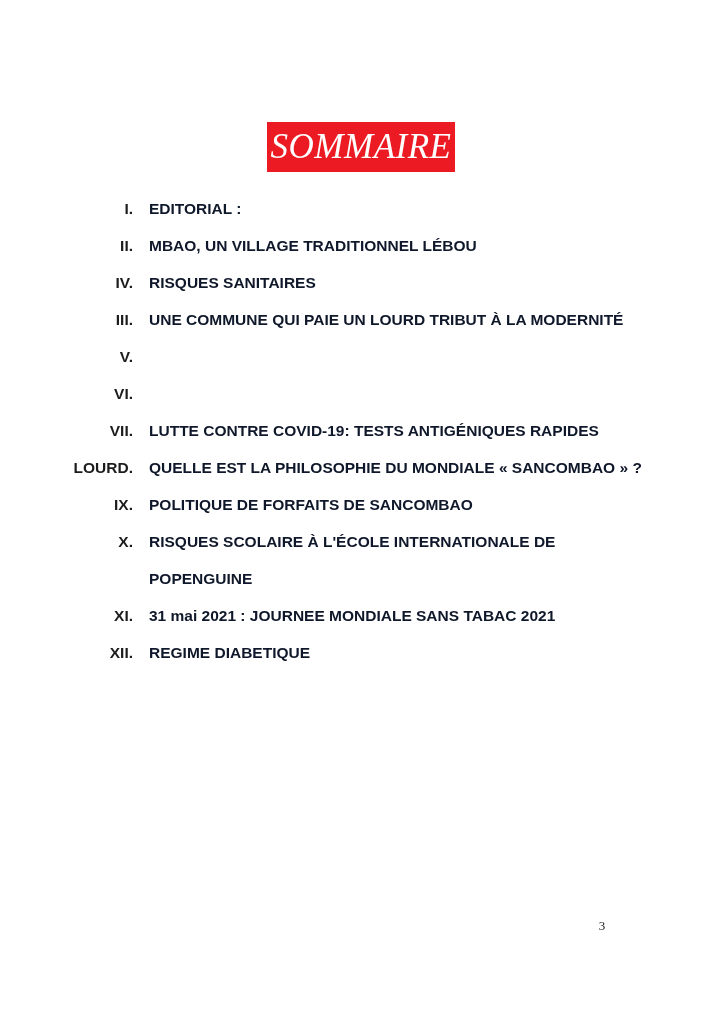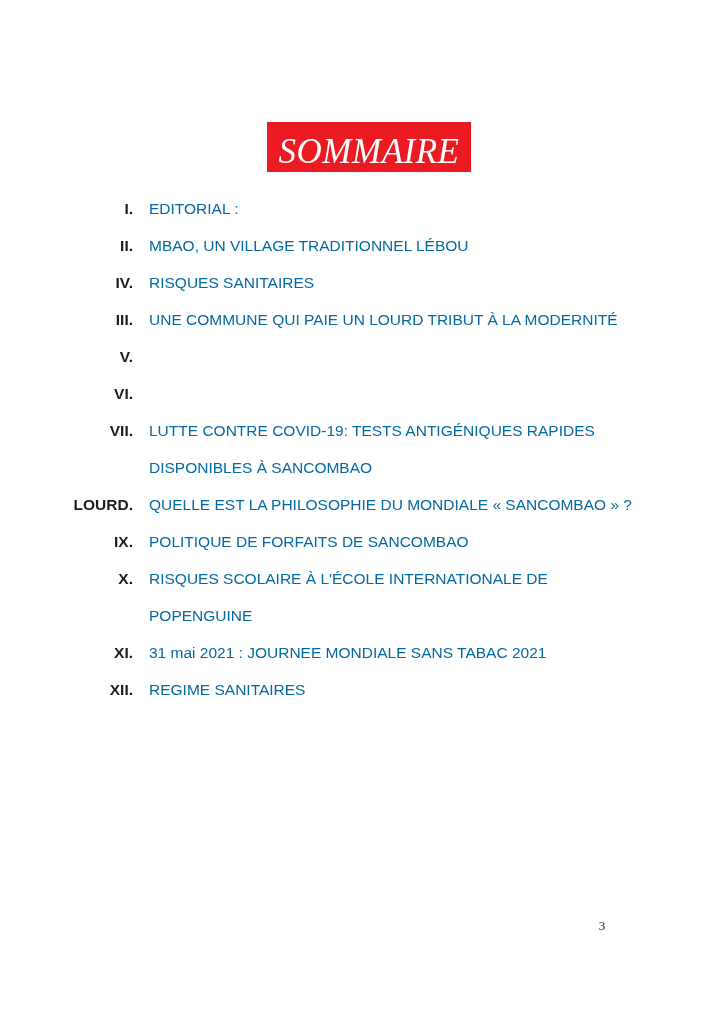--- a/index.html
+++ b/index.html
@@ -9,25 +9,25 @@
     width: 722px;
     height: 1023px;
     background: #ffffff;
     font-family: "Liberation Sans", sans-serif;
     overflow: hidden;
   }
   .title-banner {
     position: absolute;
     left: 267px;
     top: 122px;
-    width: 204px;
+    width: 188px;
     height: 50px;
     background: #EC1B23;
     display: flex;
-    align-items: flex-end;
+    align-items: center;
     justify-content: center;
     overflow: visible;
   }
   .title-banner .title-text {
     font-family: "Liberation Serif", "DejaVu Serif", serif;
     font-style: italic;
     font-weight: 400;
     font-size: 35px;
     color: #ffffff;
     white-space: nowrap;
@@ -47,23 +47,23 @@
     width: 133px;
     flex: 0 0 133px;
     text-align: right;
     font-weight: bold;
     font-size: 15.5px;
     line-height: 37px;
     color: #1c1c1c;
   }
   .toc-text {
     margin-left: 16px;
-    font-weight: normal;
+    font-weight: bold;
     font-size: 15.5px;
-    color: #0369a1;
+    color: #0f172a;
   }
   .toc-text .toc-line {
     line-height: 37px;
     white-space: nowrap;
   }
   .page-number {
     position: absolute;
     left: 592px;
     top: 918px;
     width: 20px;
@@ -116,21 +116,20 @@
   </div>
 
   <div class="toc-item">
     <div class="toc-numeral">VI.</div>
   </div>
 
   <div class="toc-item">
     <div class="toc-numeral">VII.</div>
     <div class="toc-text">
           <div class="toc-line">LUTTE CONTRE COVID-19: TESTS ANTIGÉNIQUES RAPIDES</div>
-          <div class="toc-line">DISPONIBLES À SANCOMBAO</div>
         </div>
   </div>
 
   <div class="toc-item">
     <div class="toc-numeral">LOURD.</div>
     <div class="toc-text">
           <div class="toc-line">QUELLE EST LA PHILOSOPHIE DU MONDIALE « SANCOMBAO » ?</div>
         </div>
   </div>
 
@@ -152,20 +151,20 @@
   <div class="toc-item">
     <div class="toc-numeral">XI.</div>
     <div class="toc-text">
           <div class="toc-line">31 mai 2021 : JOURNEE MONDIALE SANS TABAC 2021</div>
         </div>
   </div>
 
   <div class="toc-item">
     <div class="toc-numeral">XII.</div>
     <div class="toc-text">
-          <div class="toc-line">REGIME SANITAIRES</div>
+          <div class="toc-line">REGIME DIABETIQUE</div>
         </div>
   </div>
 </div>
 
   <div class="page-number">3</div>
 
 </div>
 
 </body></html>

